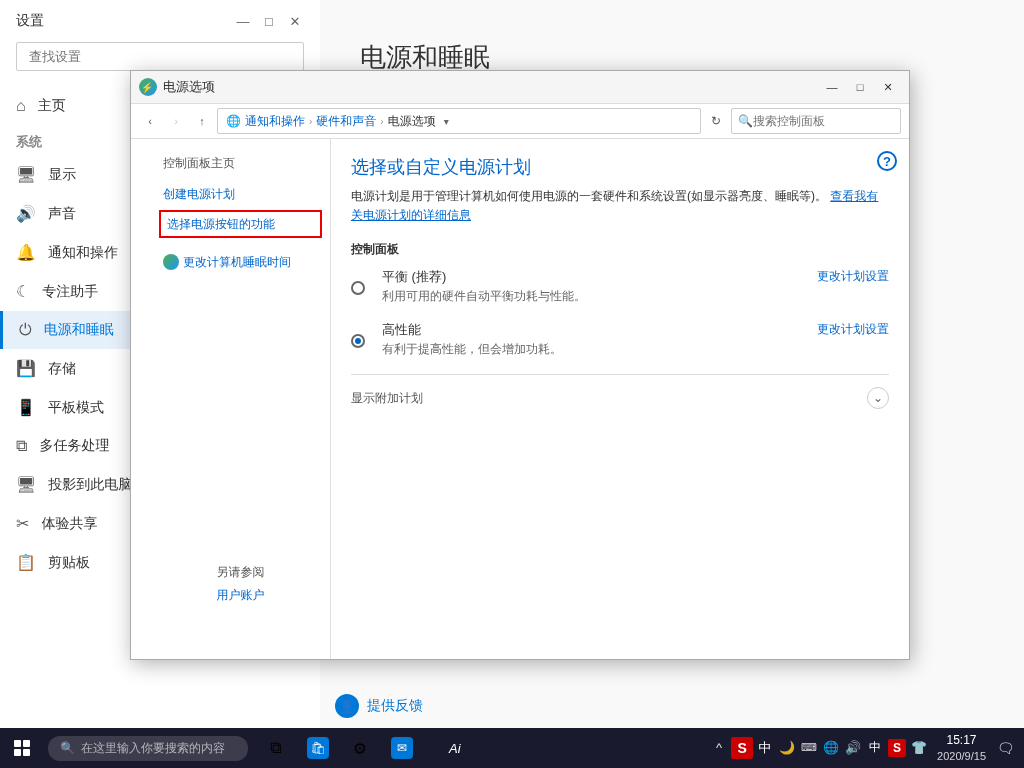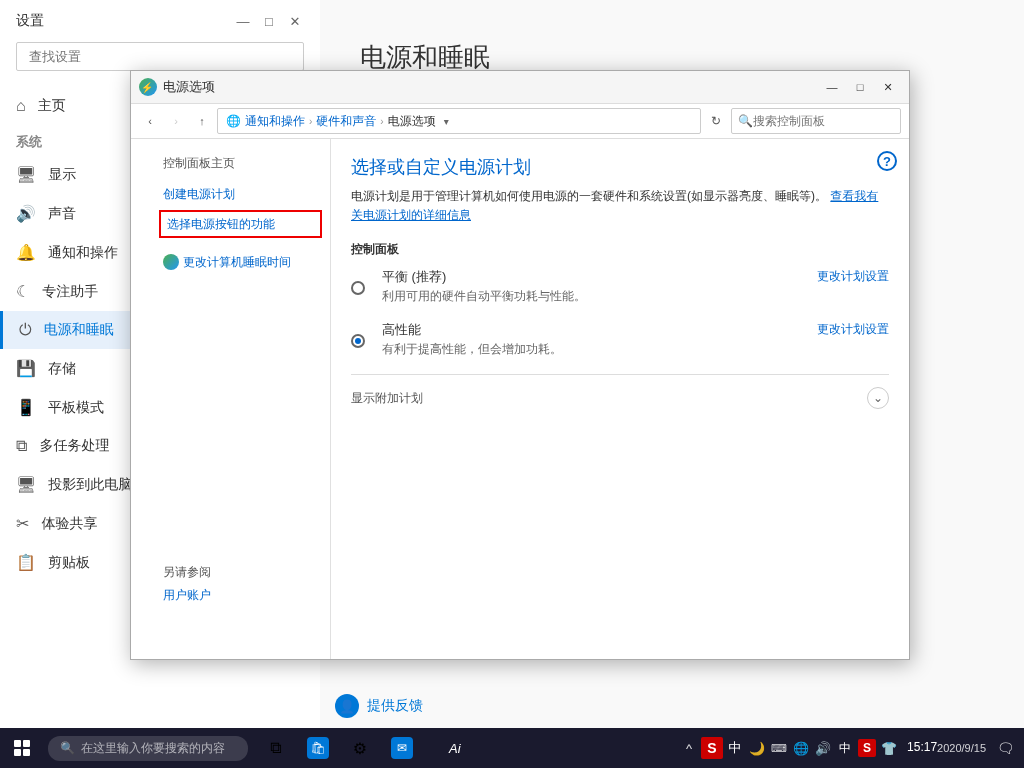--- a/index.html
+++ b/index.html
@@ -296,20 +296,21 @@
       width: 22px; height: 22px;
       border: 1px solid #ccc;
       border-radius: 50%;
       display: flex; align-items: center; justify-content: center;
       font-size: 12px; color: #666;
     }
 
     
     .power-sidebar-footer {
       padding: 8px 12px;
+      text-align: center;
     }
     .footer-section-title {
       font-size: 12px;
       color: #555;
       margin-bottom: 4px;
     }
     .footer-link {
       display: block;
       font-size: 12px;
       color: #0066cc;
@@ -388,21 +389,21 @@
       gap: 2px;
       padding-right: 6px;
     }
     .systray-icon {
       width: 20px; height: 22px;
       display: flex; align-items: center; justify-content: center;
       font-size: 13px; color: rgba(255,255,255,0.85); cursor: pointer;
     }
     .systray-time {
       display: flex;
-      flex-direction: row;
+      flex-direction: column;
       align-items: center;
       padding: 0 6px;
       cursor: pointer;
     }
     .systray-time-top { font-size: 12px; color: white; line-height: 1.3; }
     .systray-time-bot { font-size: 11px; color: rgba(255,255,255,0.8); line-height: 1.3; }
     .notification-icon {
       width: 24px; height: 22px;
       display: flex; align-items: center; justify-content: center;
       font-size: 14px; color: rgba(255,255,255,0.85); cursor: pointer;

